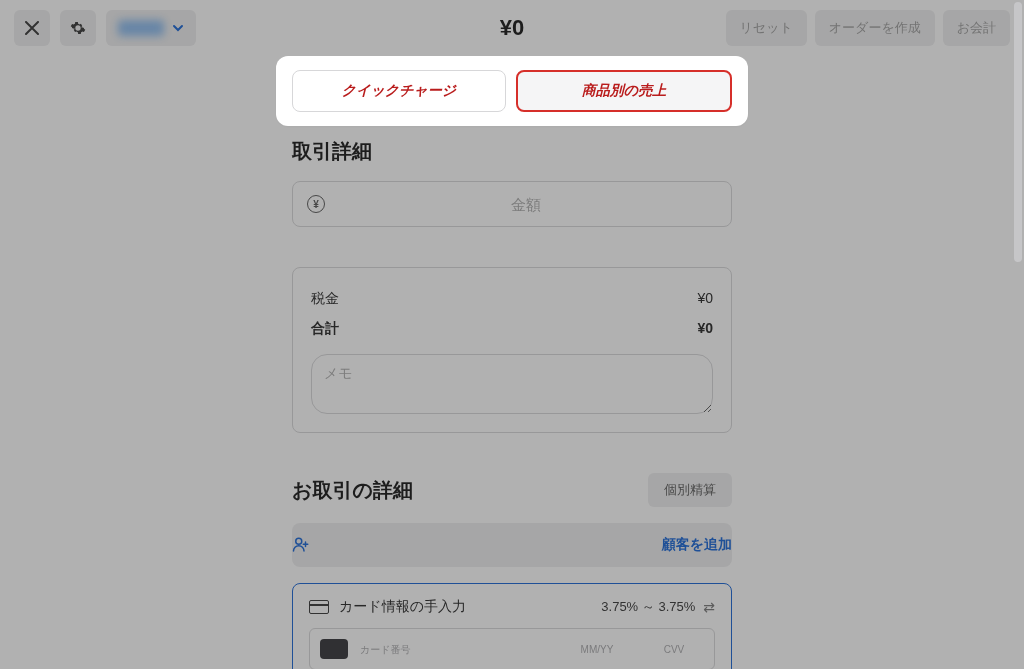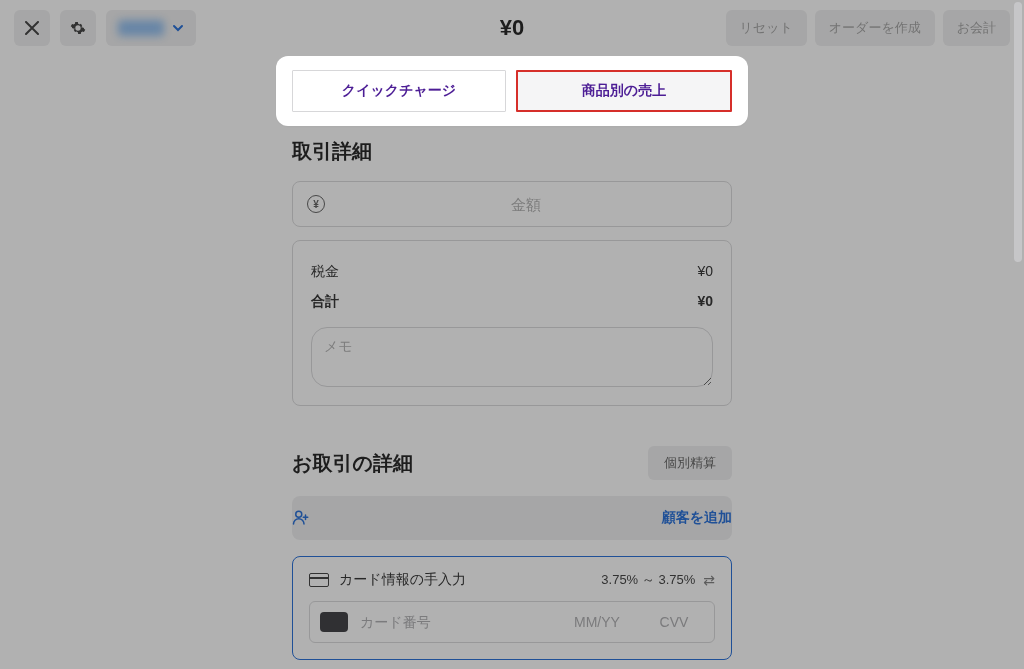--- a/index.html
+++ b/index.html
@@ -44,23 +44,23 @@
   .col { width:440px; padding-top:12px; }
 
   
   .tabs-wrap {
     position:absolute; top:56px; left:50%; transform:translateX(-50%);
     width:472px; background:#fff; border-radius:12px; padding:14px 16px;
     display:flex; gap:10px; z-index:10;
     box-shadow: 0 1px 2px rgba(0,0,0,0.03);
   }
   .tab {
-    flex:1; height:42px; border-radius:1px; border:1px solid #d7d7d9;
+    flex:1; height:42px; border-radius:8px; border:1px solid #d7d7d9;
     display:flex; align-items:center; justify-content:center; font-size:14px;
-    font-weight:600; color:#4c1d95; background:#fff; cursor:pointer;
+    font-weight:600; color:#b91c1c; background:#fff; cursor:pointer;font-style:italic;
   }
   .tab.active {
     border:2px solid #d62f2a; background:#f5f5f6;
   }
 
   
   .section-h { font-size:20px; font-weight:700; margin:70px 0 16px; color:#111; }
   .section-h2-row { display:flex; align-items:center; justify-content:space-between; margin:40px 0 16px;}
   .section-h2 { font-size:20px; font-weight:700; color:#111; }
   .mini-btn { height:34px; padding:0 16px; background:#eeeeef; border-radius:6px; color:#555; font-size:13px; display:flex; align-items:center; cursor:pointer;}
@@ -69,21 +69,21 @@
   .amount-field {
     border:1px solid #d7d7d9; border-radius:8px; height:46px;
     display:flex; align-items:center; padding:0 14px; gap:10px;
   }
   .yen-circled { width:18px; height:18px; border:1.8px solid #555; border-radius:50%; display:flex; align-items:center; justify-content:center; font-size:10px; color:#555; font-weight:700;}
   .amount-field input { border:none; outline:none; flex:1; font-size:15px; color:#333; background:transparent;text-align:center;}
   .amount-field input::placeholder { color:#aaa; }
 
   
   .totals-box {
-    margin-top:13px; border:1px solid #d7d7d9; border-radius:8px; padding:16px 18px 14px;
+    margin-top:40px; border:1px solid #d7d7d9; border-radius:8px; padding:16px 18px 14px;
   }
   .totals-row { display:flex; justify-content:space-between; font-size:14px; color:#222; padding:6px 0;}
   .totals-row.bold { font-weight:700; }
   .memo {
     margin-top:10px; width:100%; height:60px; border:1px solid #d7d7d9; border-radius:16px;
     resize:vertical; padding:10px 12px; font-size:14px; color:#333; outline:none;
   }
   .memo::placeholder{ color:#aaa;}
 
   
@@ -98,21 +98,21 @@
   }
   .card-head { display:flex; align-items:center; gap:10px; font-size:14px; color:#222;}
   .card-head .rate { margin-left:auto; font-size:13px; color:#333; display:flex; align-items:center; gap:8px;}
   .card-icon { width:20px; height:14px; border:1.6px solid #333; border-radius:2px; position:relative;}
   .card-icon::after{content:""; position:absolute; left:0; right:0; top:3px; height:1.6px; background:#333;}
   .card-fields {
     margin-top:12px; border:1px solid #d7d7d9; border-radius:6px; height:42px;
     display:flex; align-items:center; padding:0 10px; gap:12px;
   }
   .chip { width:28px; height:20px; background:#2f2f34; border-radius:4px;}
-  .cf-input { border:none; outline:none; font-size:14px; background:transparent; color:#be185d;}
+  .cf-input { border:none; outline:none; font-size:10px; background:transparent; color:#be185d;}
   .cf-input::placeholder{ color:#a8a8ab; }
   .cf-num{ flex:1.4;}
   .cf-exp{ width:70px; text-align:center;}
   .cf-cvv{ width:60px; text-align:center;}
 
   .arrow-swap{ font-size:14px; color:#777;}
 
   
   .scroll-stub{
     position:absolute; right:2px; top:2px; width:8px; height:260px;

